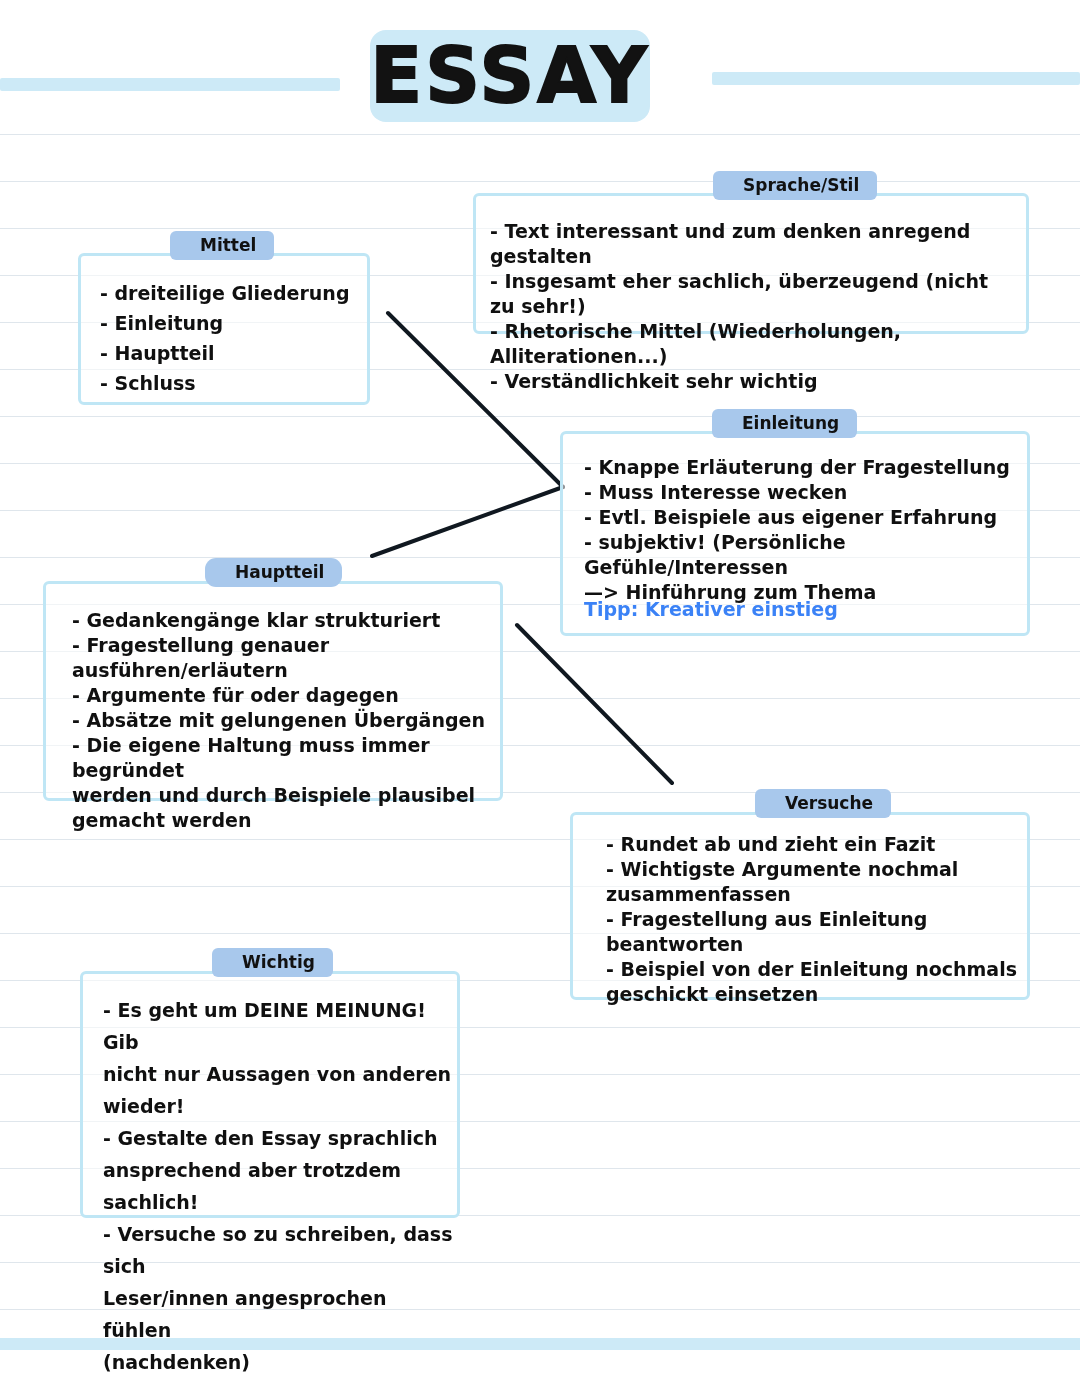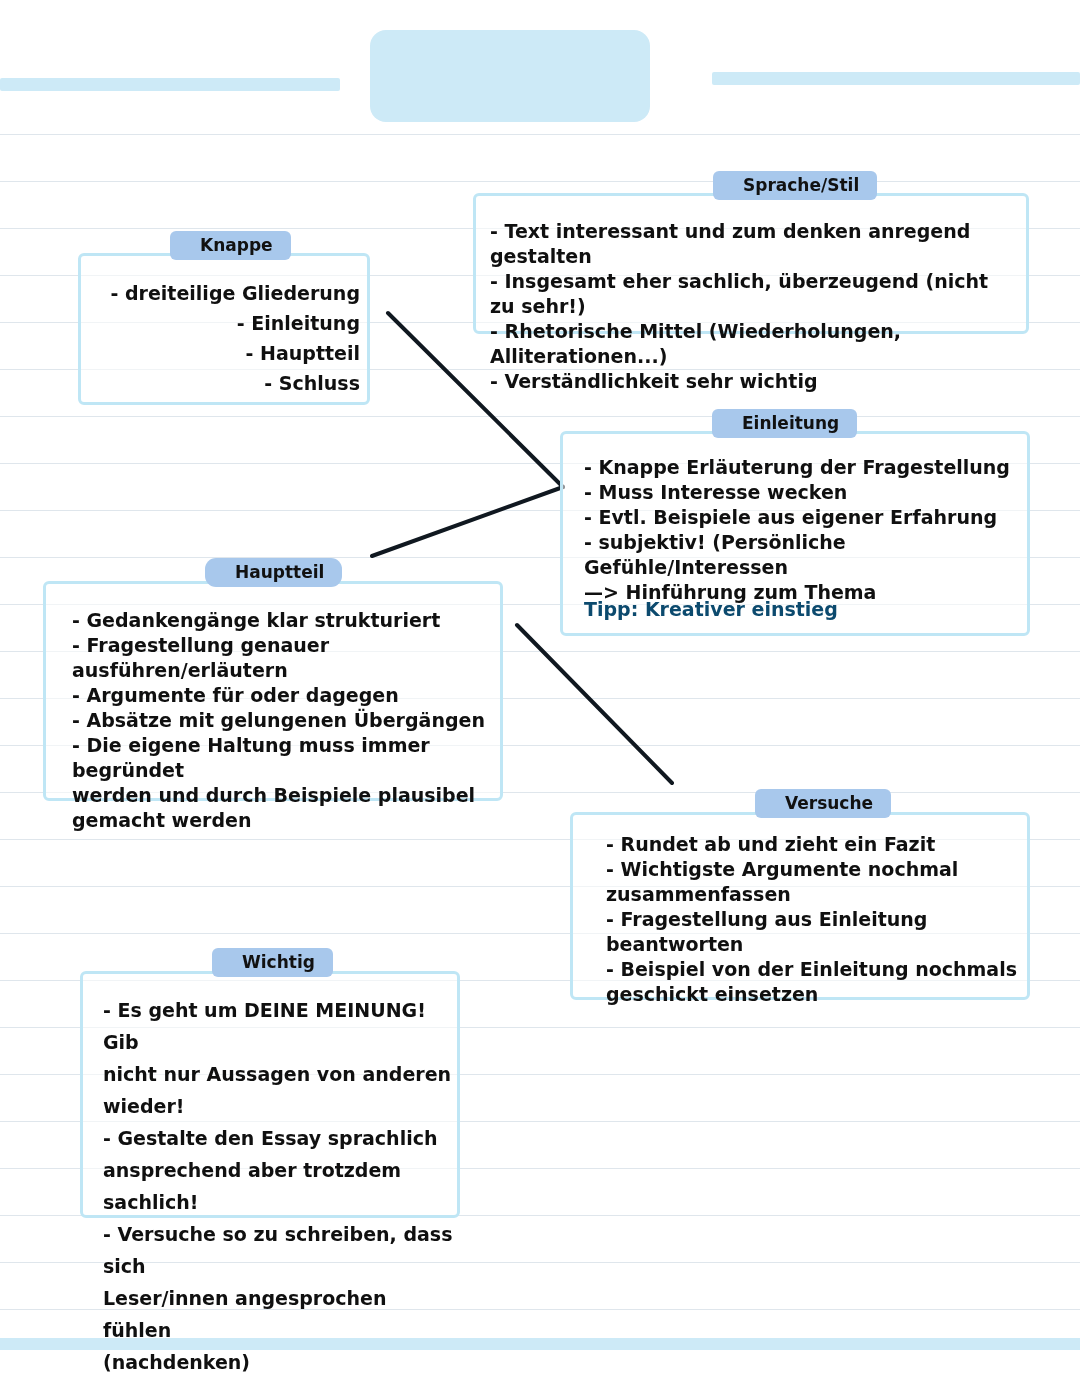--- a/index.html
+++ b/index.html
@@ -119,21 +119,21 @@
     font-size: 19px;
     line-height: 25px;
     white-space: pre-line;
   }
   .box-body.tight { line-height: 32px; }
   .tip-line {
     position: absolute;
     z-index: 5;
     font-family: "DejaVu Sans", sans-serif;
     font-weight: bold;
-    color: #0c4a6e;
+    color: #3b82f6;
     font-size: 19px;
   }
 
   
   .footer-rule {
     position: absolute;
     left: 0;
     top: 1338px;
     width: 1080px;
     height: 12px;
@@ -170,31 +170,32 @@
     <div class="rule-line" style="top: 1168px; background: rgb(223, 230, 236);"></div>
     <div class="rule-line" style="top: 1215px; background: rgb(223, 230, 236);"></div>
     <div class="rule-line" style="top: 1262px; background: rgb(223, 230, 236);"></div>
     <div class="rule-line" style="top: 1309px; background: rgb(223, 230, 236);"></div>
   </div>
 
 <div id="title-area">
   <div class="title-rule-left"></div>
   <div class="title-rule-right"></div>
   <div class="title-highlight"></div>
+  <div class="title-text">ESSAY</div>
 </div>
 
 <svg id="connectors" width="1080" height="1394">
   <line x1="388" y1="313" x2="563" y2="487" stroke="#101820" stroke-width="4" stroke-linecap="round"></line>
   <line x1="563" y1="487" x2="372" y2="556" stroke="#101820" stroke-width="4" stroke-linecap="round"></line>
   <line x1="517" y1="625" x2="672" y2="783" stroke="#101820" stroke-width="4" stroke-linecap="round"></line>
 </svg>
 
 <div class="note-box" style="left:78px; top:253px; width:292px; height:152px;"></div>
-<div class="box-label" style="left:170px; top:231px;">Knappe</div>
-<div class="box-body" style="left:100px; top:278px; width:260px; line-height:30px;text-align:right;">- dreiteilige Gliederung
+<div class="box-label" style="left:170px; top:231px;">Mittel</div>
+<div class="box-body" style="left:100px; top:278px; width:260px; line-height:30px;">- dreiteilige Gliederung
 - Einleitung
 - Hauptteil
 - Schluss</div>
 
 <div class="note-box" style="left:473px; top:193px; width:556px; height:141px;"></div>
 <div class="box-label" style="left:713px; top:171px;">Sprache/Stil</div>
 <div class="box-body" style="left:490px; top:219px; width:520px;">- Text interessant und zum denken anregend gestalten
 - Insgesamt eher sachlich, überzeugend (nicht zu sehr!)
 - Rhetorische Mittel (Wiederholungen, Alliterationen...)
 - Verständlichkeit sehr wichtig</div>

